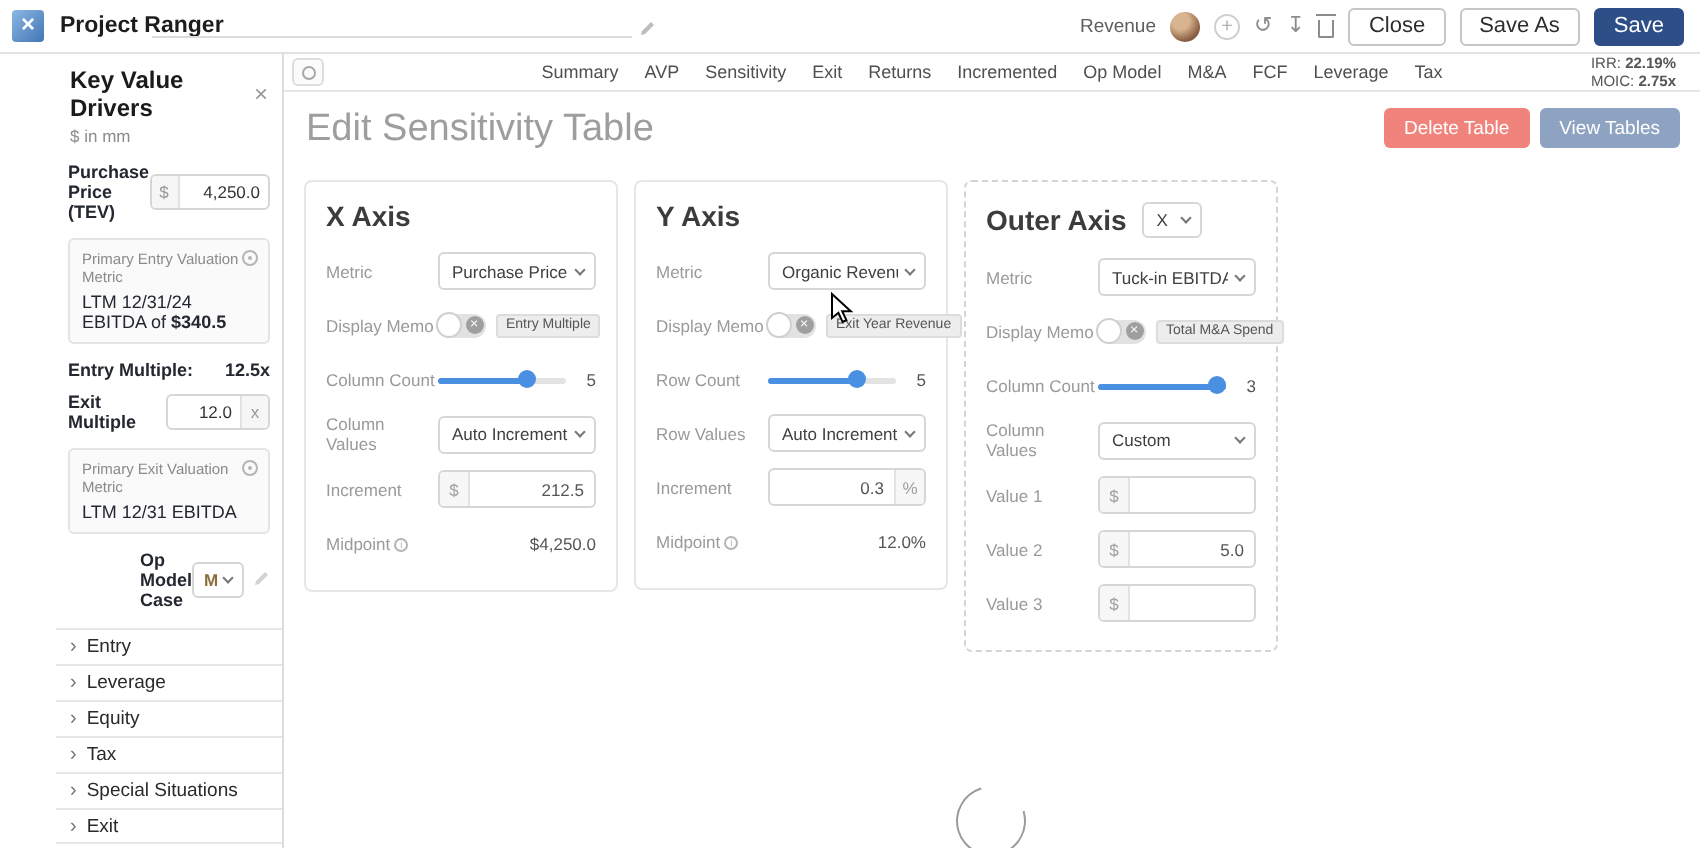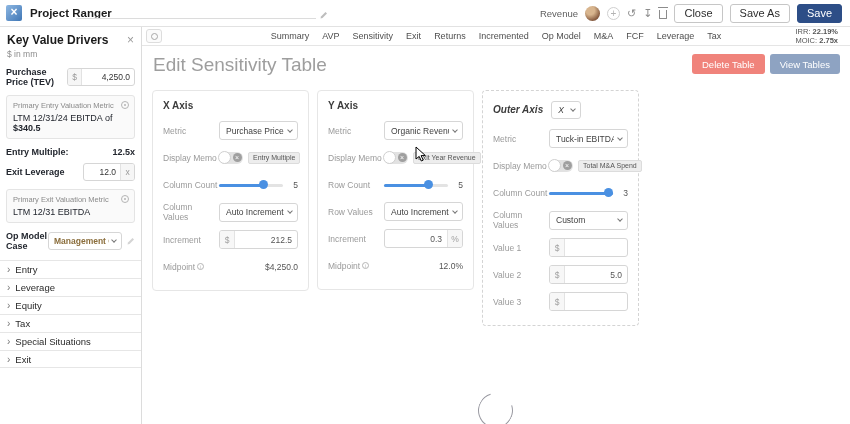--- a/index.html
+++ b/index.html
@@ -35,21 +35,21 @@
               background:#fbfbfb; display:flex; align-items:center; justify-content:center; flex:none; }
   .tool-btn .ring { width:7px; height:7px; border:1px solid #a8a8a8; border-radius:50%; }
   .tabs { position:absolute; left:50%; transform:translateX(-50%); display:flex; gap:13px;
           font-size:9px; color:#4f4f4f; white-space:nowrap; }
   .tab { cursor:default; }
   .metrics { margin-left:auto; text-align:right; font-size:7.5px; color:#555; line-height:1.25; padding-right:12px; }
   .metrics b { font-weight:bold; }
 
   
   .sidebar { position:absolute; left:0; top:27px; width:142px; height:397px;
-             border-right:1px solid #dcdcdc; background:#fff; z-index:4; }
+             border-right:1px solid #dcdcdc; background:#fff; z-index:4;padding-left:28px; }
   .sb-head { display:flex; align-items:center; padding:6px 7px 1px; }
   .sb-title { font-weight:bold; font-size:12px; color:#1b1b1b; flex:1; }
   .sb-close { color:#9a9a9a; font-size:12px; line-height:1; }
   .sb-note { padding:1px 7px 5px; font-size:8.5px; color:#8c8c8c; }
   .sb-row { display:flex; align-items:center; padding:3px 6px; }
   .sb-label { font-weight:bold; font-size:9px; color:#23272f; flex:1; }
   .sb-value { font-weight:bold; font-size:9px; color:#23272f; }
   .group { display:flex; height:18px; border:1px solid #d6d6d6; border-radius:3px; overflow:hidden; background:#fff; }
   .group .fix { width:14px; background:#f6f6f6; color:#999; font-size:8.5px;
                 display:flex; align-items:center; justify-content:center; flex:none; }
@@ -79,21 +79,21 @@
   .ctitle { font-size:19px; color:#9e9e9e; font-weight:400; }
   .cbtns { margin-left:auto; display:flex; gap:5px; }
   .cbtn { height:20px; border:none; border-radius:3px; font-size:9.5px; color:#fff; padding:8px 10px;
           display:flex; align-items:center; }
   .cbtn.del { background:#f0837b; }
   .cbtn.view { background:#8ea3c2; }
 
   .panels { display:flex; gap:8px; padding:14px 0 0 10px; align-items:flex-start; }
   .panel { width:157px; border:1px solid #e6e6e6; border-radius:4px; padding:9px 10px 14px; background:#fff; flex:none; }
   .panel.dashed { border-style:dashed; border-color:#d4d4d4; }
-  .panel-title { font-size:10px; font-weight:bold; color:#3c3c3c; margin-bottom:10px; }
+  .panel-title { font-size:14px; font-weight:bold; color:#3c3c3c; margin-bottom:10px; }
   .prow { display:flex; align-items:center; min-height:19px; margin-bottom:8px; }
   .prow:last-child { margin-bottom:0; }
   .plabel { width:56px; flex:none; font-size:8.5px; color:#9a9a9a; }
   .select { flex:1; height:19px; border:1px solid #d6d6d6; border-radius:3px; background:#fff;
             display:flex; align-items:center; padding:0 13px 0 6px; position:relative;
             font-size:8.5px; color:#3f3f3f; overflow:hidden; white-space:nowrap; }
   .select .stext { overflow:hidden; white-space:nowrap; }
   .mini-select { width:30px; height:18px; border:1px solid #d6d6d6; border-radius:3px; background:#fff;
                  display:flex; align-items:center; padding:0 11px 0 6px; position:relative;
                  font-size:8.5px; color:#3f3f3f; margin-left:8px; }
@@ -194,34 +194,34 @@
       <div class="sbox-line"><span>LTM 12/31/24 EBITDA of</span>
         <b>$340.5</b></div>
     </div>
 
     <div class="sb-row">
       <span class="sb-label">Entry Multiple:</span>
       <span class="sb-value">12.5x</span>
     </div>
 
     <div class="sb-row">
-      <span class="sb-label">Exit Leverage</span>
+      <span class="sb-label">Exit Multiple</span>
       <div class="group em-group">
         <input value="12.0" style="">
         <span class="fix r">x</span>
       </div>
     </div>
 
     <div class="sbox">
       <span class="gear"></span>
       <div class="sbox-title">Primary Exit Valuation Metric</div>
       <div class="sbox-line">LTM 12/31 EBITDA</div>
     </div>
 
-    <div class="sb-row" style="margin-top:4px;">
+    <div class="sb-row" style="margin-top:4px;margin-left:36px;">
       <span class="sb-label">Op Model Case</span>
       <div class="case-select">
         <span style="overflow:hidden;white-space:nowrap;">Management Case</span>
         <span class="chev"></span>
       </div>
       <span style="margin-left:4px;">
         <svg width="9" height="9" viewBox="0 0 9 9">
             <path d="M6.5 1 L8 2.5 L3.5 7 L1.5 7.5 L2 5.5 Z" fill="#d4d4d4"></path>
           </svg>
       </span>
@@ -354,21 +354,21 @@
             <span class="fix r">%</span>
           </div>
         </div>
         <div class="prow">
           <span class="plabel"><span>Midpoint</span><span class="info-i">i</span></span>
           <span class="mid-val">12.0%</span>
         </div>
       </div>
 
       <div class="panel dashed">
-        <div class="prow" style="margin-bottom:10px;font-style:italic;">
+        <div class="prow" style="margin-bottom:10px;">
           <span class="panel-title" style="margin-bottom:0;">Outer Axis</span>
           <div class="mini-select">
               <span>X</span>
               <span class="chev"></span>
             </div>
         </div>
         <div class="prow">
           <span class="plabel">Metric</span>
           <div class="select">
               <span class="stext">Tuck-in EBITDA</span>

